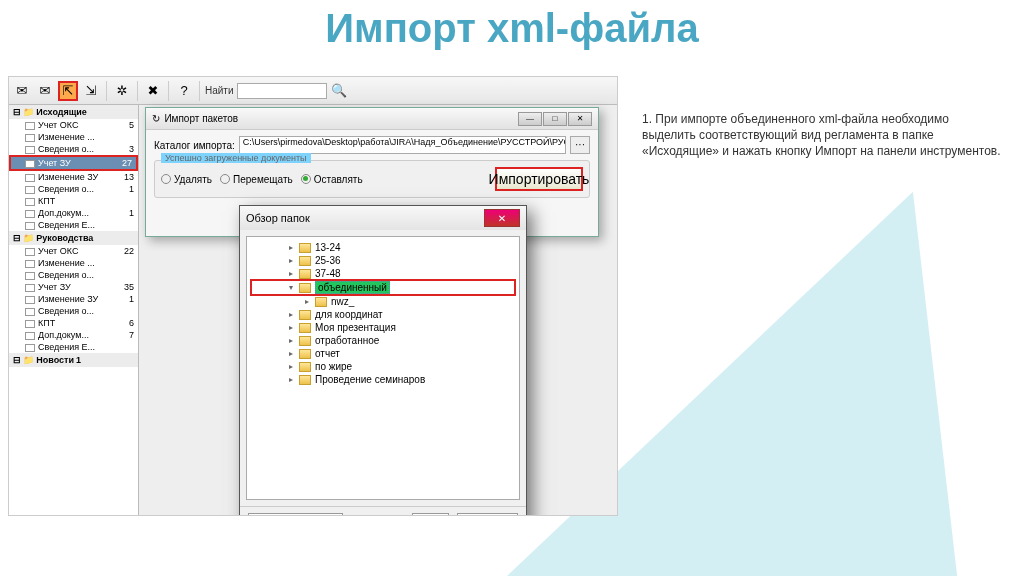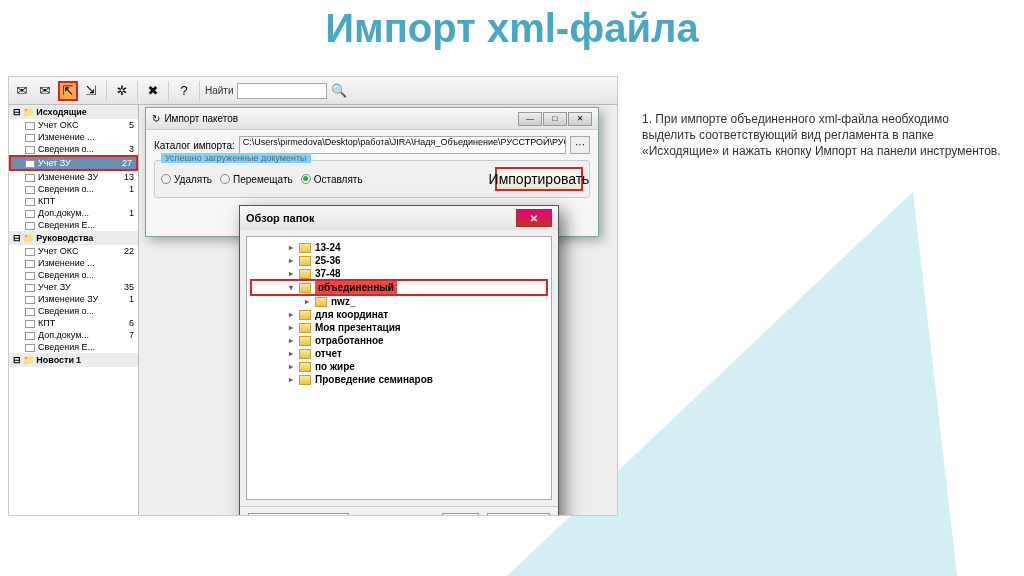--- a/index.html
+++ b/index.html
@@ -28,29 +28,29 @@
   .dlg-body { padding:6px 8px; font-size:10px; }
   .catalog-row { display:flex; align-items:center; gap:4px; margin-bottom:6px; }
   .catalog-input { flex:1; height:18px; border:1px solid #aaa; background:#fff; font-size:9px; padding:0 3px; overflow:hidden; white-space:nowrap; }
   .browse-btn { width:20px; height:18px; border:1px solid #aaa; background:#eee; text-align:center; font-size:10px; line-height:15px; }
   .docs-group { border:1px solid #ccc; border-radius:3px; padding:6px; background:#f0f0f0; display:flex; align-items:center; gap:8px; position:relative; }
   .group-legend { position:absolute; top:-8px; left:6px; background:#7dd3fc; padding:0 4px; font-size:9px; color:#666; }
   .radio { display:flex; gap:3px; font-size:10px; }
   .radio-dot { width:10px; height:10px; border:1px solid #888; border-radius:50%; display:flex; align-items:center; justify-content:center; }
   .radio-dot.sel::after { content:""; width:5px; height:5px; background:#3a3; border-radius:50%; }
   .import-btn { margin-left:auto; width:88px; height:24px; background:linear-gradient(#fff,#e8e8d0); border:2px solid #d22; font-size:14px; display:flex; align-items:center; justify-content:center; }
-  .browse-dialog { position:absolute; left:100px; top:100px; width:320px; height:336px; background:#f0f0f0; border:1px solid #555; box-shadow:6px 6px 16px rgba(0,0,0,0.5);font-weight:bold; }
+  .browse-dialog { position:absolute; left:100px; top:100px; width:288px; height:336px; background:#f0f0f0; border:1px solid #555; box-shadow:6px 6px 16px rgba(0,0,0,0.5); }
   .bd-title { height:24px; background:linear-gradient(#f8f8f8,#e4e4e4); display:flex; align-items:center; padding:0 6px; font-size:11px; }
   .bd-close { margin-left:auto; width:36px; height:18px; background:linear-gradient(#e07,#c13328); color:#fff; display:flex; align-items:center; justify-content:center; font-size:10px; border:1px solid #933; }
   .bd-body { padding:6px; height:calc(100% - 24px - 34px); }
   .bd-tree { background:#fff; border:1px solid #aaa; height:100%; padding:4px 0; font-size:10px; overflow:hidden; }
   .bd-item { display:flex; align-items:center; gap:4px; padding:1px 0 1px 40px; white-space:nowrap; }
   .bd-item.l2 { padding-left:56px; }
   .bd-item.selected { background:transparent; }
-  .bd-item.selected .lbl { background:#ef4444; border:1px dotted #68b; padding:0 2px; }
+  .bd-item.selected .lbl { background:#22c55e; border:1px dotted #68b; padding:0 2px; }
   .bd-item.selected { outline:2px solid #d22; outline-offset:-1px; margin:0 4px; padding-left:36px; }
   .folder-ic { width:12px; height:10px; background:linear-gradient(#ffe69a,#edc24a); border:1px solid #c8a030; }
   .tri { font-size:8px; color:#666; width:8px; display:inline-block; text-align:center; }
   .bd-footer { height:34px; border-top:1px solid #ccc; display:flex; align-items:center; padding:0 8px; gap:8px; background:#f0f0f0; }
   .footer-btn { height:22px; padding:0 10px; background:linear-gradient(#fefefe,#e4e4e4); border:1px solid #999; font-size:11px; display:flex; align-items:center; }
   .spacer { flex:1; }
   .instructions { position:absolute; right:22px; top:111px; width:360px; font-size:12px; color:#333; line-height:1.35; }
   .instructions p { margin-bottom:40px; }
 </style>
 </head>

